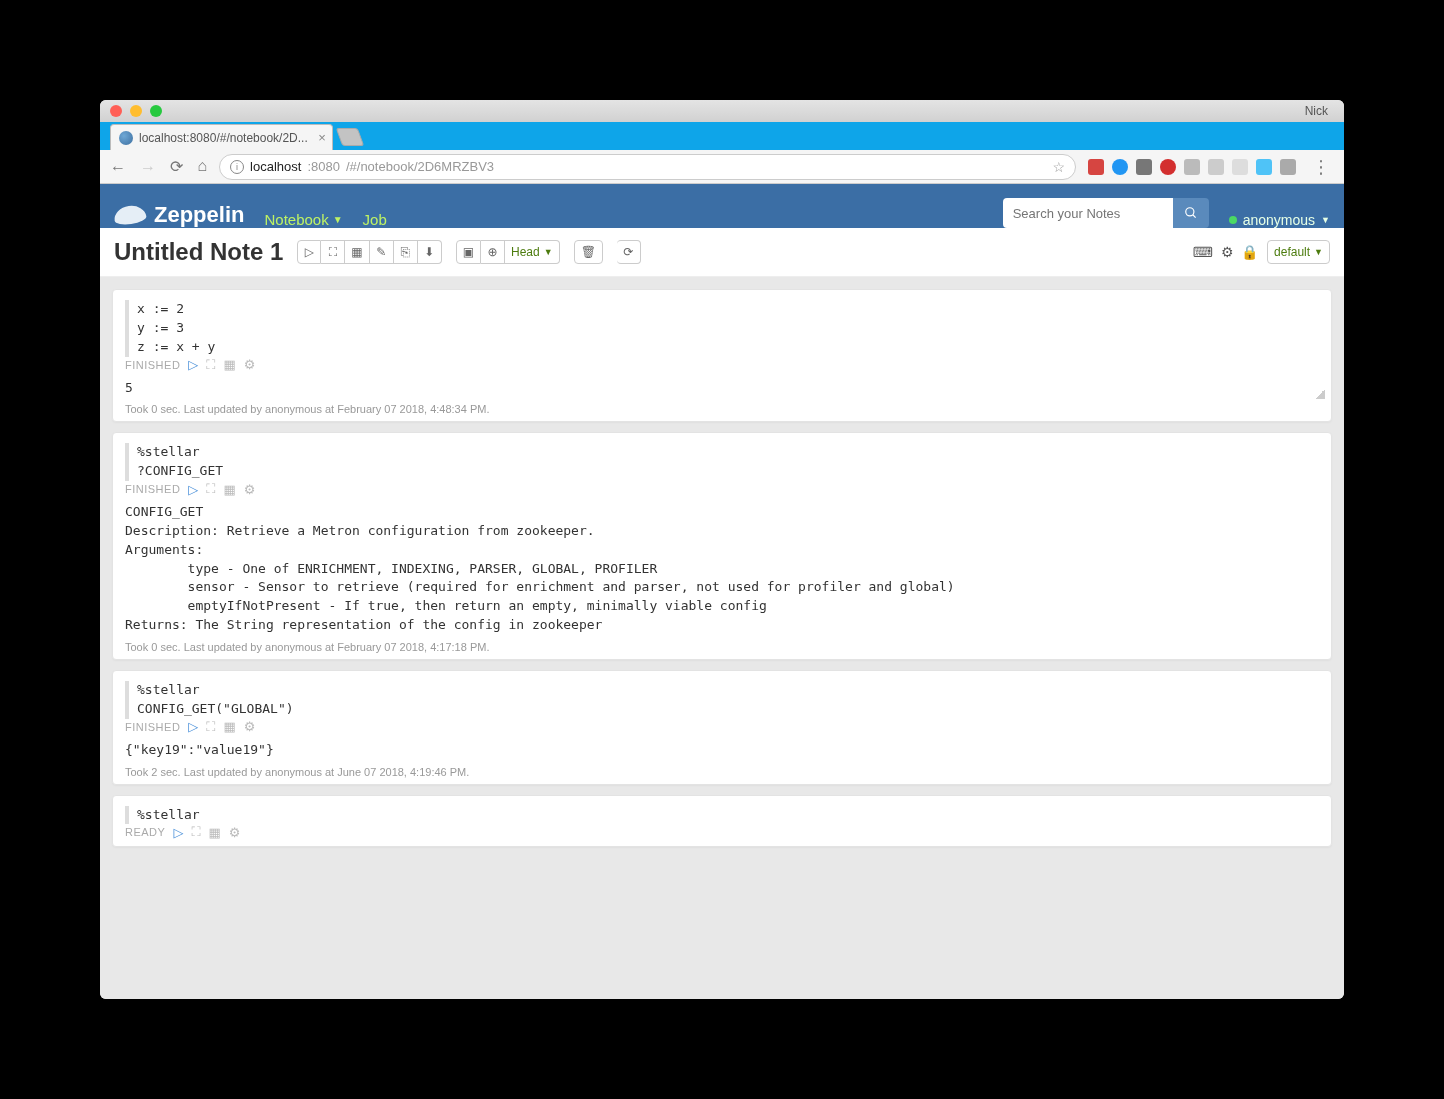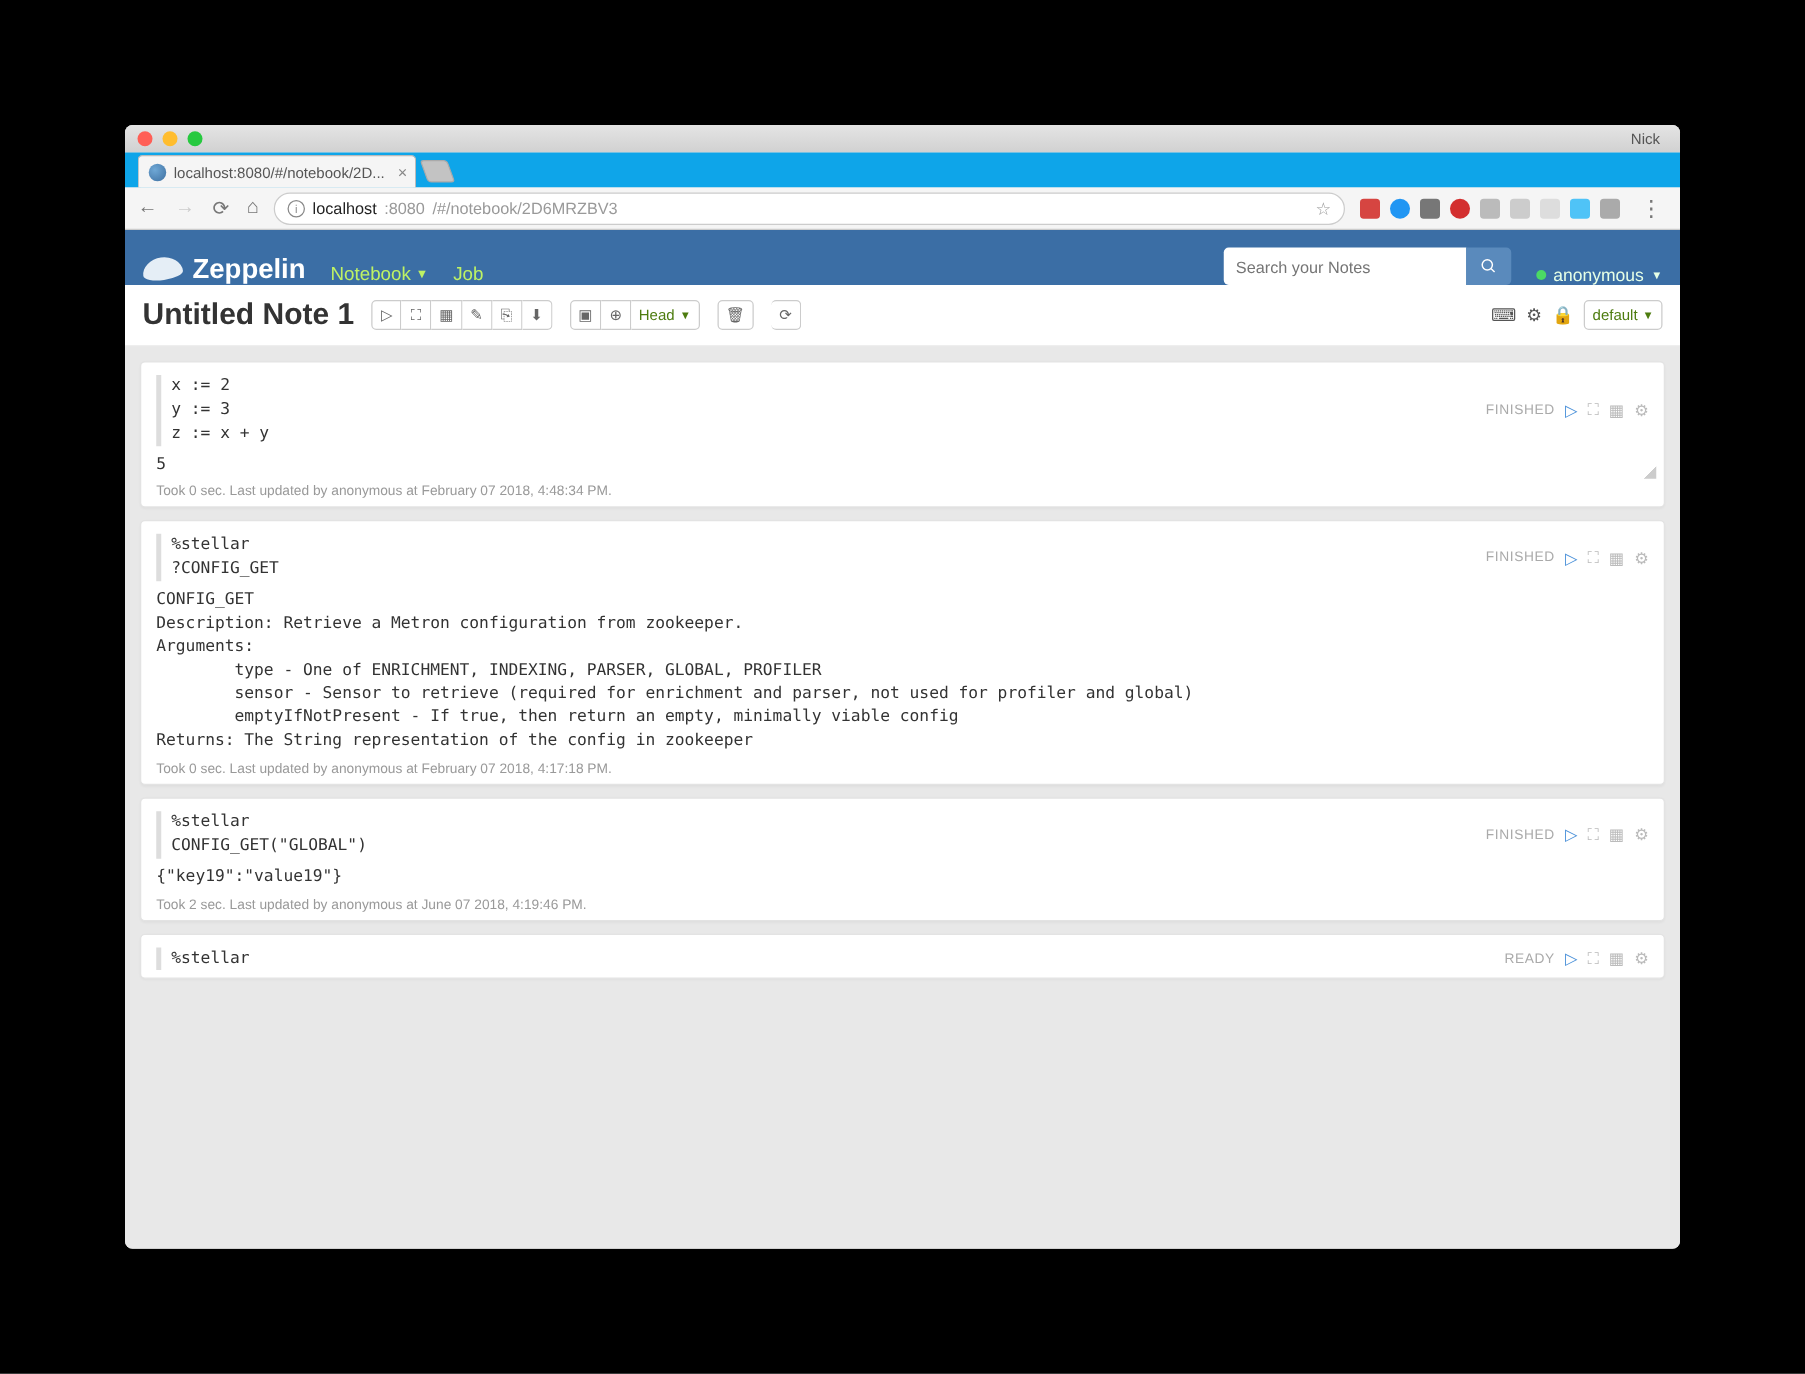--- a/index.html
+++ b/index.html
@@ -31,42 +31,42 @@
 .dots { color: #777; font-size: 18px; padding: 0 4px; }
 
 
 .zep-nav { height: 44px; background: #3b6ea5; display: flex; align-items: flex-end; padding: 0 14px; gap: 20px; color: #fff; }
 .logo { display: flex; align-items: center; gap: 8px; font-size: 22px; font-weight: 700; }
 .logo .blimp { width: 32px; height: 18px; background: #e5eef6; border-radius: 50% 50% 50% 50% / 70% 70% 30% 30%; transform: rotate(-8deg); position: relative; }
 .nav-item { font-size: 15px; font-weight: 400; color: #bef264; display: flex; align-items: center; gap: 4px; cursor: pointer; }
 .nav-item .caret { font-size: 10px; }
 .nav-spacer { flex: 1; }
 .searchwrap { display: flex; height: 30px; }
-.searchwrap input { width: 194px; border: none; padding: 0 10px; font-size: 13px; border-radius: 4px 0 0 4px; outline: none; }
+.searchwrap input { width: 170px; border: none; padding: 0 10px; font-size: 13px; border-radius: 4px 0 0 4px; outline: none; }
 .searchwrap .sbtn { width: 36px; background: #5a8abc; display: flex; align-items: center; justify-content: center; border-radius: 0 4px 4px 0; color: #fff; }
 .userbox { display: flex; align-items: center; gap: 6px; font-size: 14px; color: #e6ffe6; }
 .userbox .dot { width: 8px; height: 8px; background: #4bd964; border-radius: 50%; }
 
 
 .note-header { background: #fff; padding: 10px 14px; display: flex; align-items: center; gap: 14px; border-bottom: 1px solid #eee; }
 .note-title { font-size: 24px; font-weight: 600; color: #333; }
 .btn-group { display: flex; }
 .btn { height: 24px; min-width: 24px; padding: 0 6px; border: 1px solid #ccc; background: #fff; display: flex; align-items: center; justify-content: center; font-size: 12px; color: #666; cursor: pointer; }
 .btn + .btn { border-left: none; }
 .btn:first-child { border-radius: 4px 0 0 4px; }
 .btn:last-child { border-radius: 0 4px 4px 0; }
 .btn.single { border-radius: 4px; }
 .sel { height: 24px; border: 1px solid #ccc; border-radius: 4px; background: #fff; font-size: 12px; padding: 0 6px; display: flex; align-items: center; gap: 4px; color: #4d7c0f; }
 .header-right { margin-left: auto; display: flex; align-items: center; gap: 8px; }
 .header-right .icon { font-size: 14px; color: #555; }
 
 
 .content { flex: 1; background: #e8e8e8; padding: 12px; overflow: auto; }
 .para { background: #fff; border: 1px solid #e3e3e3; border-radius: 4px; margin-bottom: 10px; padding: 10px 12px 6px 12px; position: relative; box-shadow: 0 1px 2px rgba(0,0,0,0.04); }
-.para-top { display: flex; }
+.para-top { display: flex; flex-direction: column; }
 .para-code { flex: 1; border-left: 4px solid #ddd; padding-left: 8px; font-family: Menlo, Monaco, Consolas, monospace; font-size: 13px; color: #333; white-space: pre; line-height: 1.45; }
 .para-status { display: flex; align-items: center; gap: 8px; color: #bbb; font-size: 12px; }
 .para-status .label { color: #aaa; font-size: 11px; letter-spacing: 0.5px; }
 .para-status .picon { font-size: 13px; color: #4a90d9; }
 .para-status .gicon { color: #bbb; font-size: 13px; }
 .para-output { font-family: Menlo, Monaco, Consolas, monospace; font-size: 13px; color: #333; white-space: pre; margin-top: 6px; line-height: 1.45; }
 .para-meta { font-size: 11px; color: #999; margin-top: 6px; }
 .resize-handle { position: absolute; right: 6px; bottom: 22px; width: 10px; height: 10px; background: linear-gradient(135deg, transparent 50%, #ccc 50%); }
 
 svg { display: block; }

